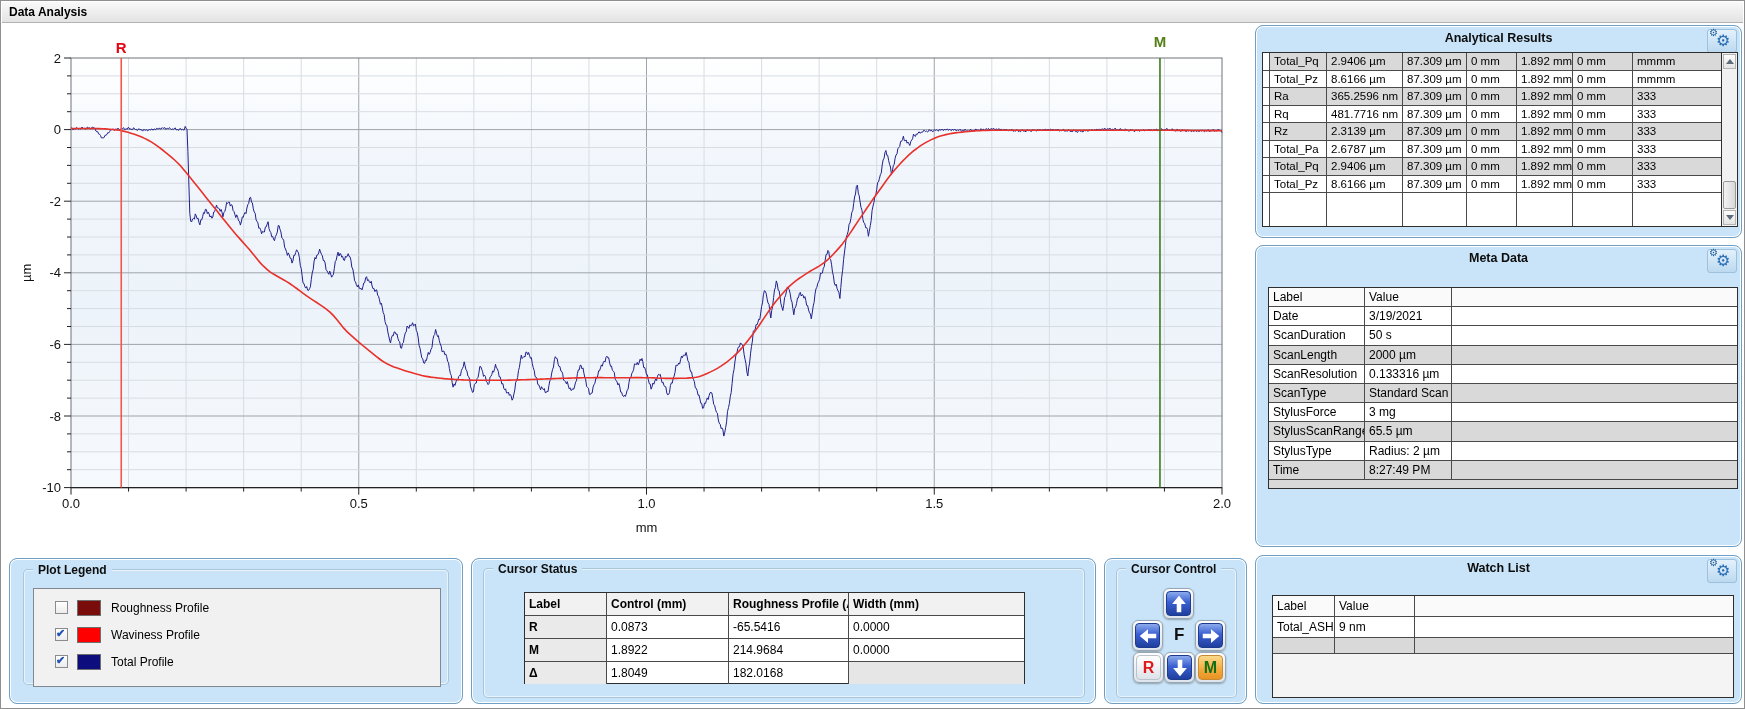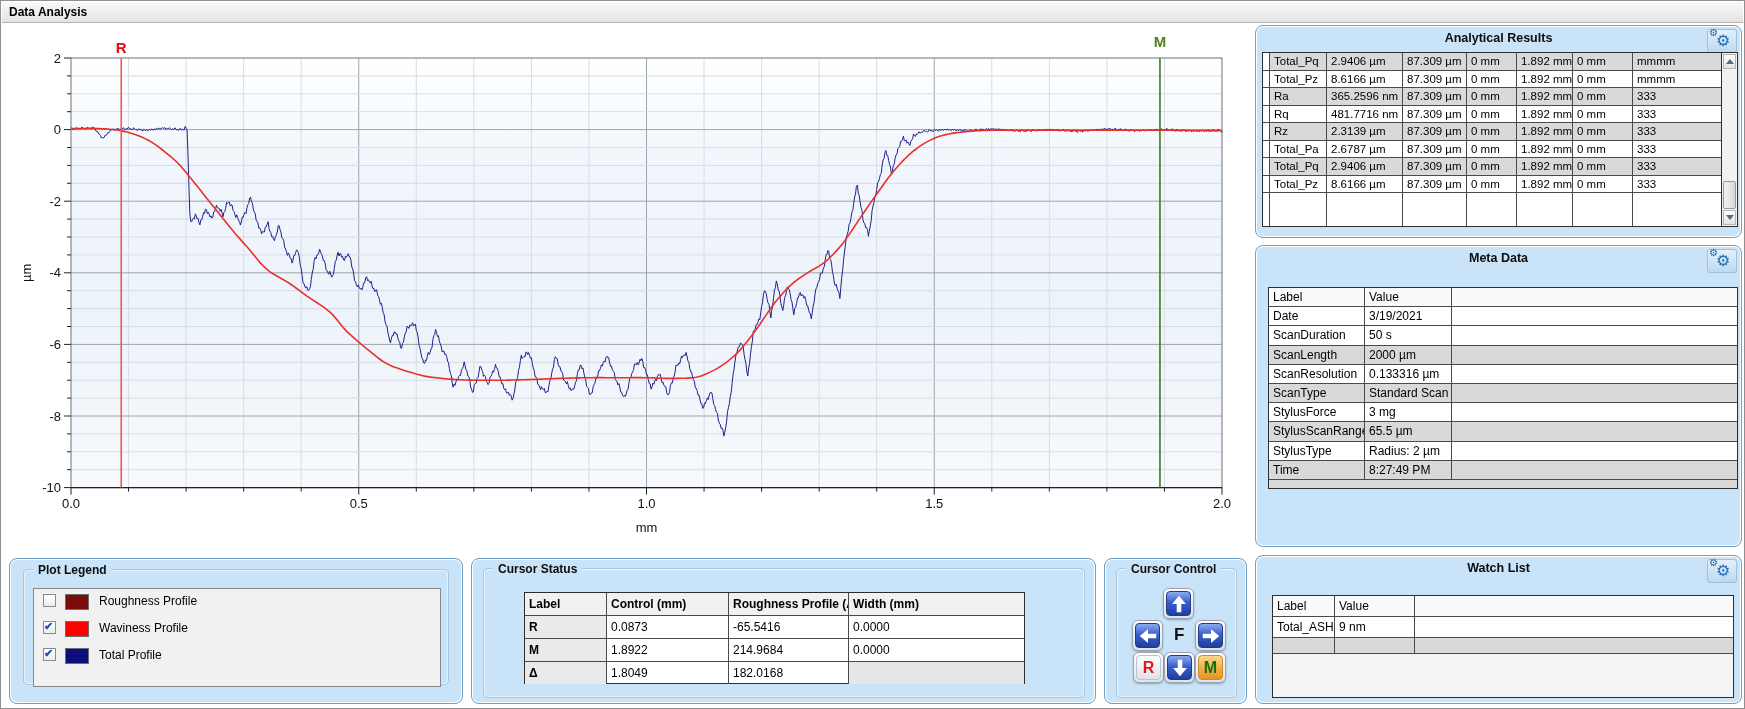--- a/index.html
+++ b/index.html
@@ -45,21 +45,21 @@
   .w-c0{width:62px;} .w-c1{width:80px;} .w-c2{flex:1;}
   .w-empty{height:16px;background:#d9d9d9;}
   .w-fillarea{flex:1;background:#f4f4f4;}
 
   
   .gbox{position:absolute;border:1px solid #eaf3fa;border-radius:4px;box-shadow:0 0 0 1px rgba(110,145,170,.35);box-sizing:border-box;}
   .gtitle{position:absolute;top:-8px;left:8px;background:#c9e4f8;padding:0 5px;font-weight:bold;font-size:12px;color:#0d0d0d;}
 
   
   .listbox{position:absolute;background:#f1f1f1;border:1px solid #828790;box-sizing:border-box;padding-top:5px;}
-  .leg-item{display:flex;align-items:flex-start;height:27px;padding-left:9px;}
+  .leg-item{display:flex;align-items:center;height:27px;padding-left:21px;}
   .cb{width:13px;height:13px;border:1px solid #8b8b8b;background:linear-gradient(#ffffff,#ececec);position:relative;box-sizing:border-box;cursor:pointer;flex:none;}
   .cb.checked::after{content:"✔";color:#2353b5;font-size:11px;font-weight:bold;position:absolute;left:0px;top:-2px;}
   .swatch{width:24px;height:16px;border:1px solid #6e6e6e;margin-left:9px;box-sizing:border-box;flex:none;}
   .leg-label{margin-left:10px;font-size:12px;}
 
   
   .cs-row{height:23px;font-size:12px;line-height:22px;}
   .cs-head .td{font-weight:bold;background:#f1f1f1;display:flex;align-items:center;}
   .cs-c0{width:82px;} .cs-c1{width:122px;} .cs-c2{width:120px;} .cs-c3{flex:1;}
   .cs-label{background:#eaeaea;font-weight:bold;}

